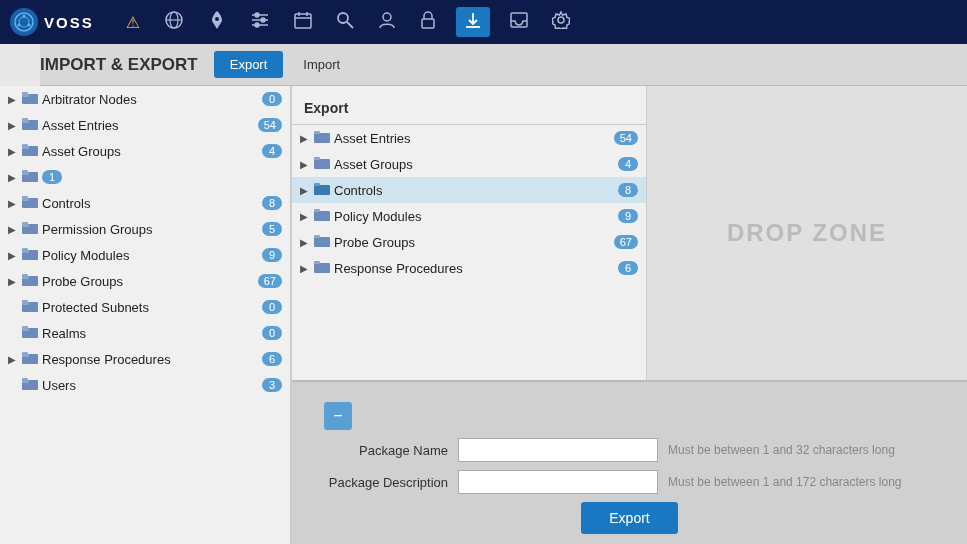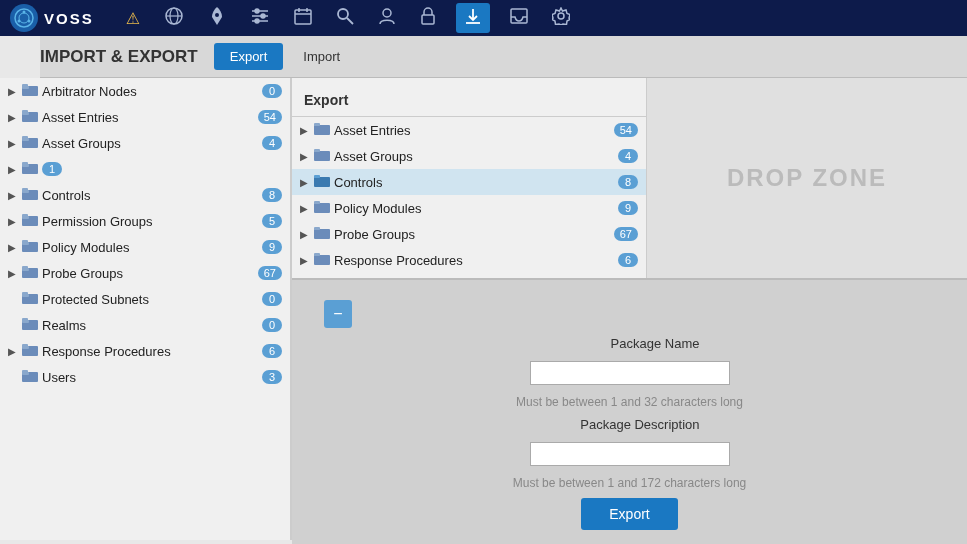--- a/index.html
+++ b/index.html
@@ -1,21 +1,21 @@
 <!DOCTYPE html>
 <html><head>
   <meta charset="utf-8">
   <style>
     * { box-sizing: border-box; margin: 0; padding: 0; }
     body { font-family: Arial, sans-serif; font-size: 13px; background: #e8e8e8; width: 967px; height: 544px; overflow: hidden; }
 
     
     .top-nav {
       background: #0d1b4b;
-      height: 36px;
+      height: 44px;
       display: flex;
       align-items: center;
       padding: 8px 10px;
       gap: 18px;
     }
     .nav-logo {
       display: flex;
       align-items: center;
       gap: 6px;
     }
@@ -184,21 +184,20 @@
     .bottom-form {
       background: #d0d0d0;
       border-top: 2px solid #bbb;
       padding: 12px 16px 14px;
     }
     .form-row {
       display: flex;
       align-items: center;
       margin-bottom: 8px;
       gap: 10px;
-      flex-direction: column;
     }
     .form-label {
       width: 140px;
       text-align: right;
       color: #333;
       font-size: 13px;
     }
     .form-input {
       width: 200px;
       padding: 4px 6px;

